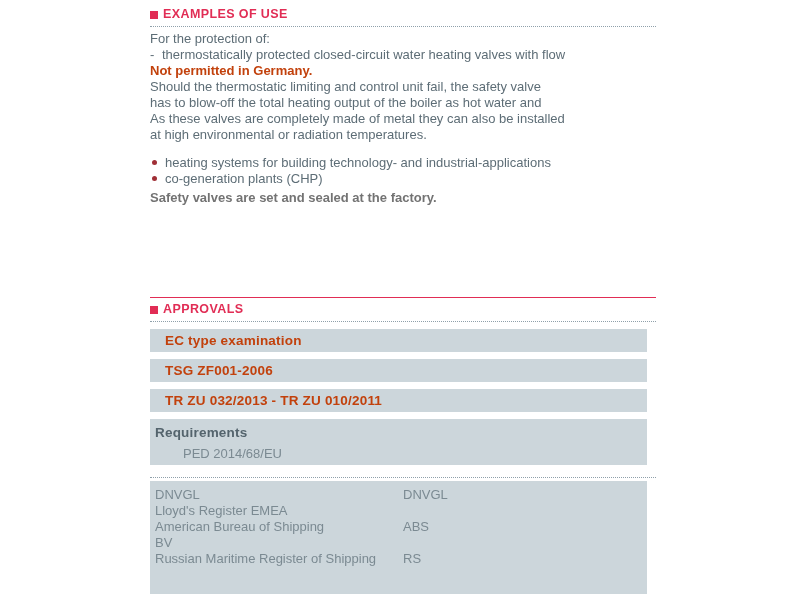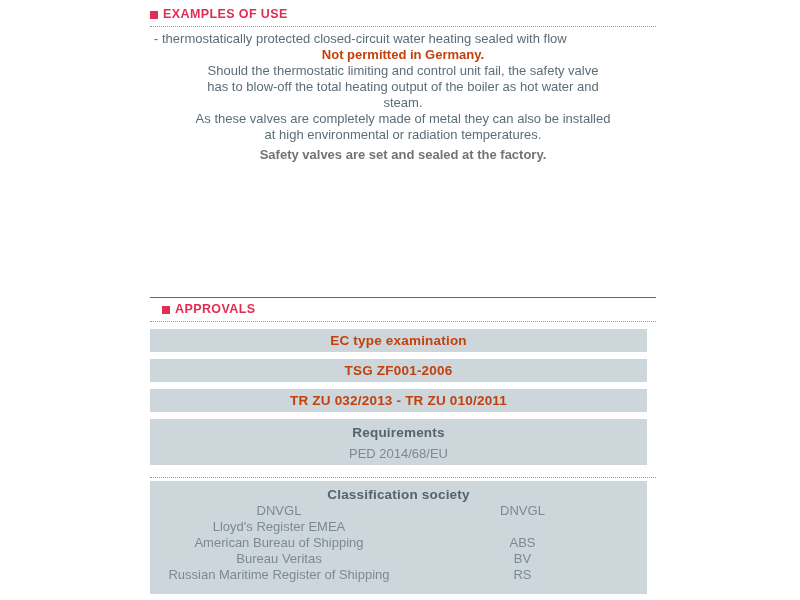--- a/index.html
+++ b/index.html
@@ -1,21 +1,21 @@
 <!DOCTYPE html>
 <html><head>
 <meta charset="utf-8">
 <style>
   html,body{margin:0;padding:0;}
   body{
     width:800px;height:600px;background:#ffffff;position:relative;overflow:hidden;
     font-family:"Liberation Sans","DejaVu Sans",sans-serif;
     -webkit-font-smoothing:antialiased;
   }
-  .col{position:absolute;left:150px;width:506px;text-align:center;}
+  .col{position:absolute;left:150px;width:506px;}
   .sec1{top:8px;}
   .sec2{top:297px;}
 
   .sec-head{display:flex;align-items:center;gap:5px;height:13px;}
   .sq{width:8px;height:8px;background:#e12d55;flex:0 0 auto;}
   .sec-head .t{
     color:#e12d55;font-size:12.5px;font-weight:bold;letter-spacing:0.4px;line-height:13px;
   }
   .rule-dot{border-top:1px dotted #8fa0aa;height:0;margin-top:5px;}
   .rule-red{border-top:1px solid #e12d55;height:0;}
@@ -25,61 +25,71 @@
   .ln.hang{display:flex;}
   .ln.hang .mk{width:12px;flex:0 0 auto;}
   .ln.ind{padding-left:12px;}
   .ln.b{font-weight:bold;color:#c2410c;}
 
   .bullets{margin-top:11px;}
   .bul{display:flex;align-items:center;height:16px;font-size:13px;color:#5d6d76;white-space:nowrap;}
   .dot{width:5px;height:5px;border-radius:50%;background:#a02f36;margin:0 8px 0 2px;flex:0 0 auto;}
   .foot{margin-top:4px;height:16px;font-size:13px;line-height:16px;font-weight:bold;color:#737373;white-space:nowrap;}
 
-  .sec2 .sec-head{margin-top:5px;margin-left:12px;}
+  .sec2 .sec-head{margin-top:5px;}
   .bar{
     box-sizing:border-box;width:497px;height:23px;margin-top:7px;
     background:#ccd6db;padding:4px 15px;
     font-size:13.5px;font-weight:bold;line-height:15px;color:#c2410c;
     letter-spacing:0.2px;white-space:nowrap;
   }
   .panel{
     box-sizing:border-box;width:497px;background:#ccd6db;padding:6px 5px;
     font-size:13px;color:#7b8a92;
   }
   .panel .ttl{font-size:13.5px;font-weight:bold;line-height:16px;color:#54646d;letter-spacing:0.2px;}
   .panel.req{height:46px;margin-top:7px;}
-  .panel.req .val{margin-top:5px;line-height:16px;}
+  .panel.req .val{margin-top:5px;line-height:16px;margin-left:28px;}
   .panel.cls{height:113px;margin-top:3px;}
   .crow{display:grid;grid-template-columns:248px auto;line-height:16px;height:16px;white-space:nowrap;}
   .sep2{margin-top:12px;}
 </style>
 </head>
 <body>
 
 <div class="col sec1">
   <div class="sec-head">
     <span class="sq"></span>
     <span class="t">EXAMPLES OF USE</span>
   </div>
   <div class="rule-dot"></div>
 
   <div class="body">
+    <div class="ln">For the protection of:</div>
     <div class="ln hang">
       <span class="mk">-</span>
-      <span>thermostatically protected closed-circuit water heating sealed with flow</span>
+      <span>thermostatically protected closed-circuit water heating valves with flow</span>
     </div>
     <div class="ln b">Not permitted in Germany.</div>
     <div class="ln">Should the thermostatic limiting and control unit fail, the safety valve</div>
     <div class="ln">has to blow-off the total heating output of the boiler as hot water and</div>
-    <div class="ln">steam.</div>
     <div class="ln">As these valves are completely made of metal they can also be installed</div>
     <div class="ln">at high environmental or radiation temperatures.</div>
   </div>
 
+  <div class="bullets">
+    <div class="bul">
+      <span class="dot"></span>
+      <span>heating systems for building technology- and industrial-applications</span>
+    </div>
+    <div class="bul">
+      <span class="dot"></span>
+      <span>co-generation plants (CHP)</span>
+    </div>
+  </div>
 
   <div class="foot">Safety valves are set and sealed at the factory.</div>
 </div>
 
 <div class="col sec2">
   <div class="rule-red"></div>
   <div class="sec-head">
     <span class="sq"></span>
     <span class="t">APPROVALS</span>
   </div>
@@ -90,34 +100,32 @@
   <div class="bar">TR ZU 032/2013 - TR ZU 010/2011</div>
 
   <div class="panel req">
     <div class="ttl">Requirements</div>
     <div class="val">PED 2014/68/EU</div>
   </div>
 
   <div class="rule-dot sep2"></div>
 
   <div class="panel cls">
-    <div class="ttl">Classification society</div>
     <div class="crow">
       <span>DNVGL</span>
       <span>DNVGL</span>
     </div>
     <div class="crow">
       <span>Lloyd's Register EMEA</span>
     </div>
     <div class="crow">
       <span>American Bureau of Shipping</span>
       <span>ABS</span>
     </div>
     <div class="crow">
-      <span>Bureau Veritas</span>
       <span>BV</span>
     </div>
     <div class="crow">
       <span>Russian Maritime Register of Shipping</span>
       <span>RS</span>
     </div>
   </div>
 </div>
 
 </body></html>

